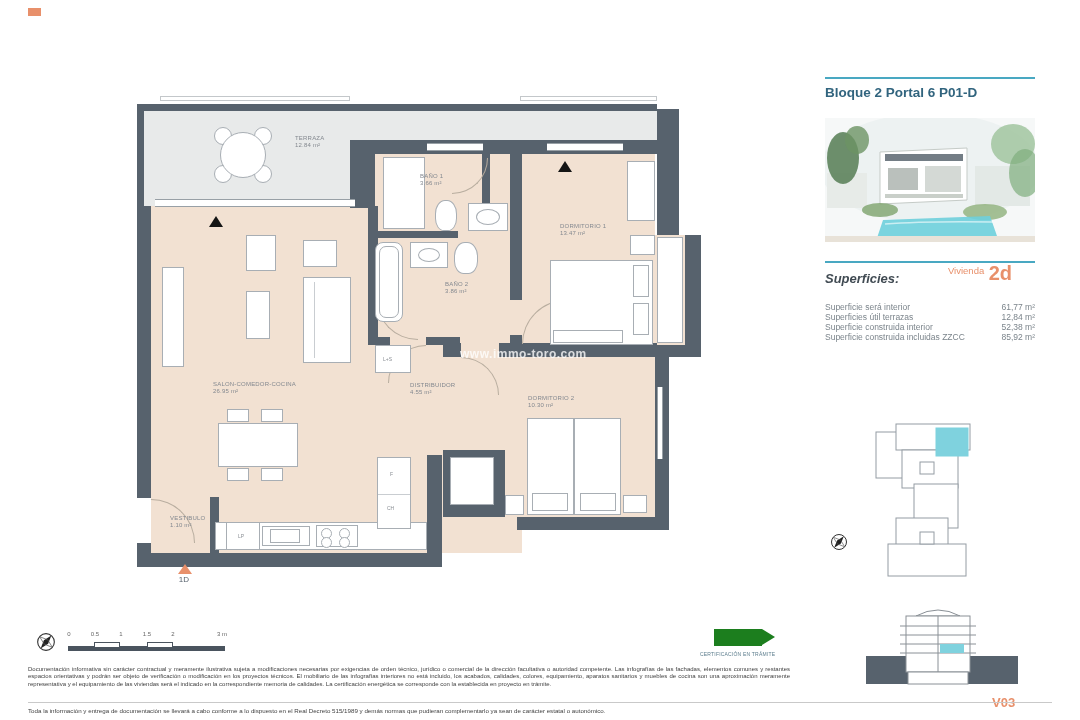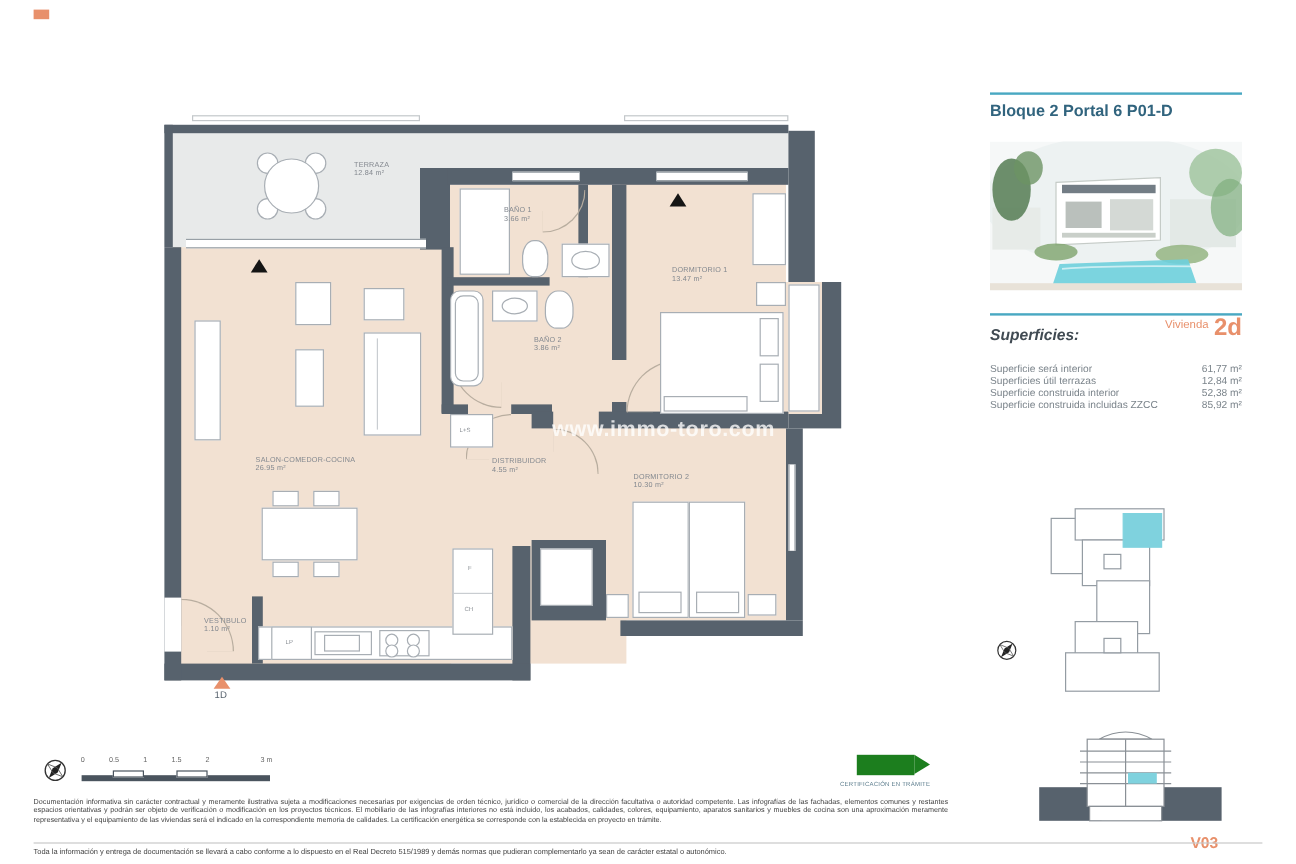--- a/index.html
+++ b/index.html
@@ -17,28 +17,28 @@
   .winv{position:absolute;background:#fff;border-left:1px solid #98a0a6;border-right:1px solid #98a0a6;box-sizing:border-box;}
   .roofline{position:absolute;background:#fff;border:1px solid #c3c7ca;box-sizing:border-box;}
   .arc{position:absolute;box-sizing:border-box;}
   .arc-tl{border-top:1px solid #b8ad9f;border-left:1px solid #b8ad9f;border-top-left-radius:100%;}
   .arc-tr{border-top:1px solid #b8ad9f;border-right:1px solid #b8ad9f;border-top-right-radius:100%;}
   .arc-bl{border-bottom:1px solid #b8ad9f;border-left:1px solid #b8ad9f;border-bottom-left-radius:100%;}
   .arc-br{border-bottom:1px solid #b8ad9f;border-right:1px solid #b8ad9f;border-bottom-right-radius:100%;}
   .rlabel{position:absolute;font-size:6px;line-height:7px;color:#83888f;letter-spacing:.2px;white-space:nowrap;}
   .tri-up{position:absolute;width:0;height:0;border-left:7px solid transparent;border-right:7px solid transparent;border-bottom:11px solid #151515;}
   .tri-or{position:absolute;width:0;height:0;border-left:7px solid transparent;border-right:7px solid transparent;border-bottom:10px solid #e8906b;}
-  .watermark{position:absolute;font-size:18px;font-weight:bold;color:rgba(255,255,255,.78);letter-spacing:.5px;}
+  .watermark{position:absolute;font-size:12px;font-weight:bold;color:rgba(255,255,255,.78);letter-spacing:.5px;}
   .cell-lbl{position:absolute;font-size:5px;color:#8a8f95;}
   .burner{position:absolute;width:9px;height:9px;border:1px solid #a8aeb4;border-radius:50%;background:#fff;}
   
   .rule{position:absolute;height:2px;background:#49a8c2;}
   .sb-title{position:absolute;font-size:13.5px;font-weight:bold;color:#31647e;}
   .sp-head{position:absolute;font-size:13px;font-weight:bold;color:#414b53;}
-  .viv{position:absolute;text-align:right;color:#e8906b;}
+  .viv{position:absolute;text-align:center;color:#e8906b;}
   .viv .vl{font-size:9.5px;vertical-align:6px;}
   .viv .vc{font-size:20px;font-weight:bold;}
   .sp-table{position:absolute;width:210px;font-size:8.5px;color:#7b848b;}
   .sp-row{display:flex;justify-content:space-between;line-height:10px;}
   .v03{position:absolute;font-size:13px;font-weight:bold;color:#e8906b;}
   
   .ticks span{position:absolute;font-size:6px;color:#666;transform:translateX(-50%);}
   .disc{position:absolute;font-size:6px;line-height:7.3px;color:#3f3f3f;text-align:justify;}
   .legal{position:absolute;font-size:6.2px;color:#3f3f3f;white-space:nowrap;}
   .cert-cap{position:absolute;font-size:5px;color:#5b7c8c;letter-spacing:.2px;white-space:nowrap;}

